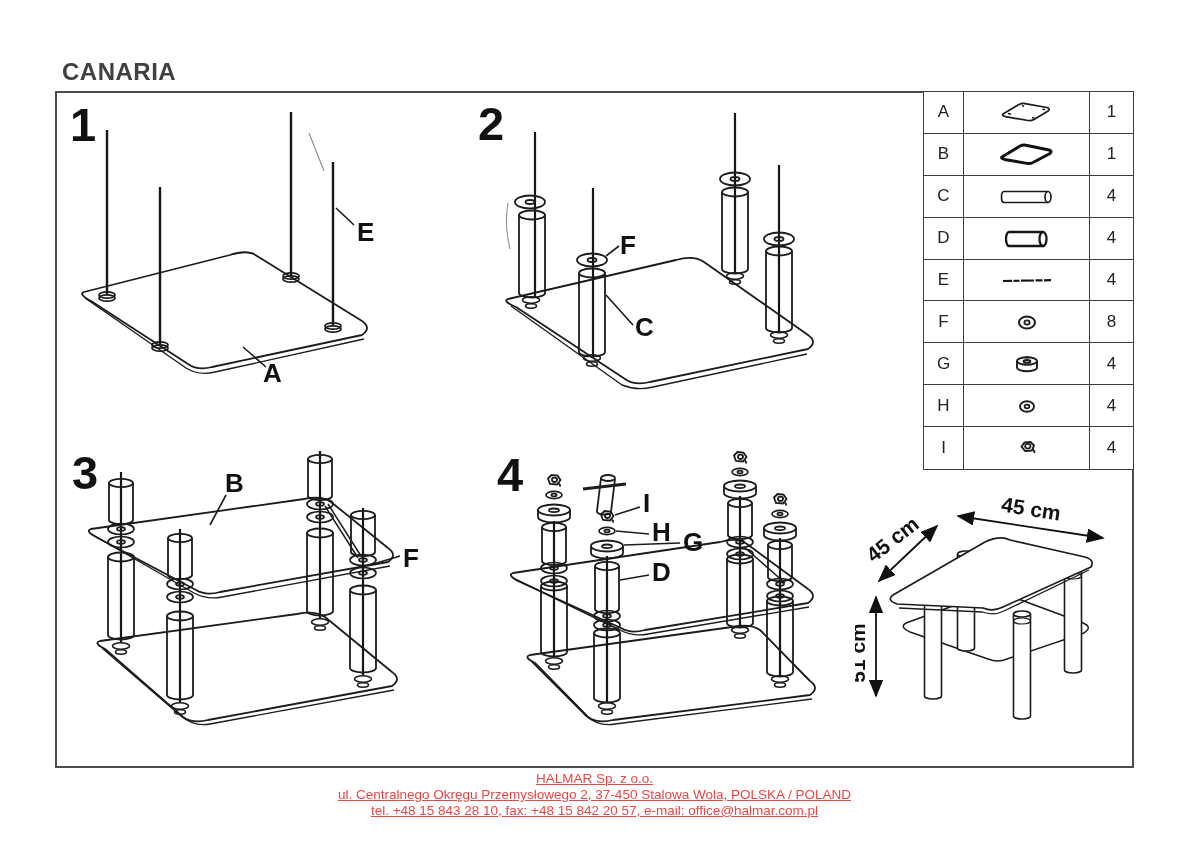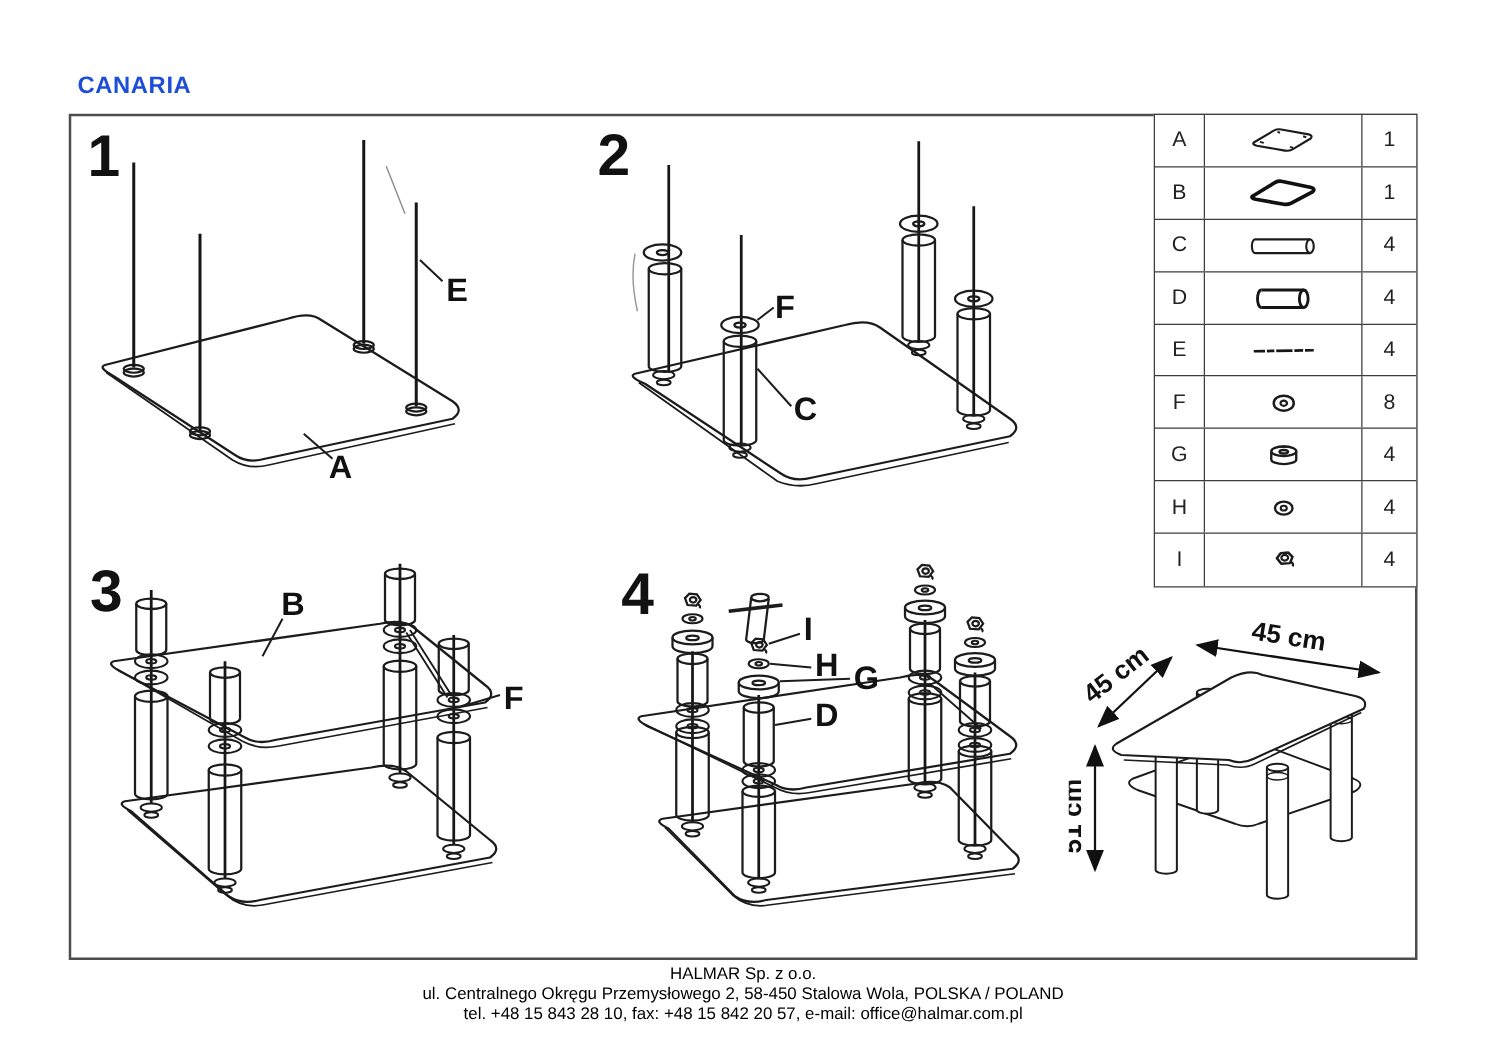--- a/index.html
+++ b/index.html
@@ -1,36 +1,36 @@
 <!DOCTYPE html>
 <html><head>
 <meta charset="utf-8">
 <style>
   html,body{margin:0;padding:0;background:#ffffff;}
   .page{position:relative;width:1200px;height:848px;background:#ffffff;overflow:hidden;
         font-family:"Liberation Sans",sans-serif;color:#1a1a1a;}
-  .title{position:absolute;left:62px;top:58px;font-size:19px;font-weight:bold;
-         letter-spacing:0.5px;color:#1d4ed8;}
+  .title{position:absolute;left:62px;top:58px;font-size:24px;font-weight:bold;
+         letter-spacing:0.5px;color:#404040;}
   .main-box{position:absolute;left:55px;top:91px;width:1079px;height:677px;
             border:2px solid #4d4d4d;box-sizing:border-box;background:#fff;}
   .step-num{position:absolute;font-size:47px;font-weight:bold;line-height:1;color:#111;}
   .diagram{position:absolute;}
   
   .parts-table{position:absolute;left:923px;top:91px;width:211px;height:379px;
                border:1px solid #3d3d3d;box-sizing:border-box;background:#fff;
                display:grid;grid-template-rows:repeat(9,1fr);}
   .p-row{display:grid;grid-template-columns:40px 126px 1fr;border-bottom:1px solid #3d3d3d;}
   .p-row:last-child{border-bottom:none;}
   .p-cell{display:flex;align-items:center;justify-content:center;font-size:17px;color:#222;}
   .p-letter{border-right:1px solid #3d3d3d;}
   .p-icon{border-right:1px solid #3d3d3d;}
   .p-qty{}
   
   .footer{position:absolute;left:55px;top:771px;width:1079px;text-align:center;
-          font-size:13.5px;line-height:16px;color:#000000;}
+          font-size:13.5px;line-height:16px;color:#ef4444;text-decoration:underline;}
   svg text{font-family:"Liberation Sans",sans-serif;}
   .lbl{font-size:26px;font-weight:bold;fill:#111;}
   .dim-lbl{font-size:21px;font-weight:bold;fill:#111;}
 </style>
 </head>
 <body>
 
 <div class="page">
 
   <svg width="0" height="0" style="position:absolute" aria-hidden="true">
@@ -400,17 +400,17 @@
       <line x1="24" y1="101" x2="82" y2="46" marker-start="url(#arr)" marker-end="url(#arr)"></line>
       <line x1="21" y1="117" x2="21" y2="216" marker-start="url(#arr)" marker-end="url(#arr)"></line>
     </g>
     <text class="dim-lbl" x="175" y="36" text-anchor="middle" transform="rotate(9 175 36)">45 cm</text>
     <text class="dim-lbl" x="42" y="65" text-anchor="middle" transform="rotate(-38 42 65)">45 cm</text>
     <text class="dim-lbl" x="10" y="173" text-anchor="middle" transform="rotate(-90 10 173)">51 cm</text>
   </svg>
 
   <div class="footer">
     <div>HALMAR Sp. z o.o.</div>
-    <div>ul. Centralnego Okręgu Przemysłowego 2, 58-450 Stalowa Wola, POLSKA / POLAND</div>
+    <div>ul. Centralnego Okręgu Przemysłowego 2, 37-450 Stalowa Wola, POLSKA / POLAND</div>
     <div>tel. +48 15 843 28 10, fax: +48 15 842 20 57, e-mail: office@halmar.com.pl</div>
   </div>
 
 </div>
 
 </body></html>

